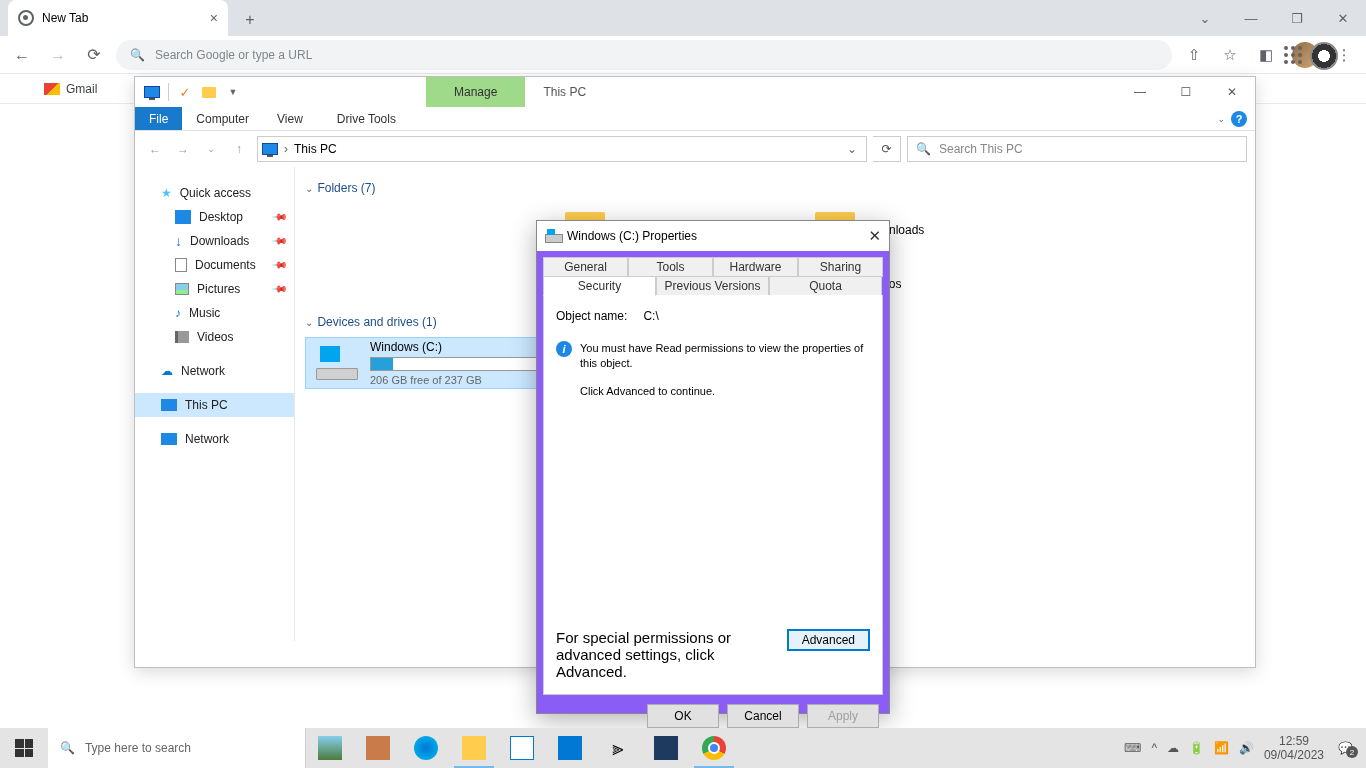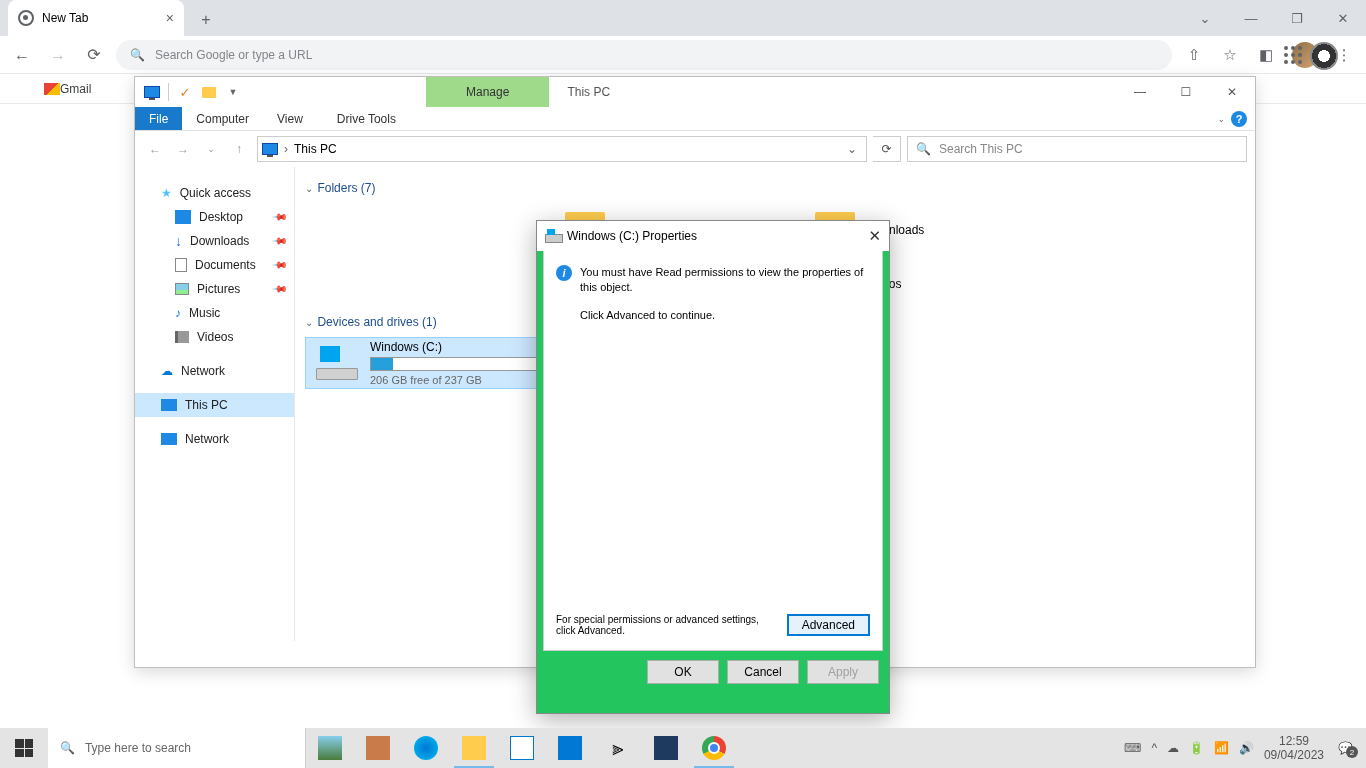--- a/index.html
+++ b/index.html
@@ -1,56 +1,56 @@
 <!DOCTYPE html>
 <html><head>
 <meta charset="utf-8">
 <style>
 * { margin:0; padding:0; box-sizing:border-box; font-family:"Segoe UI",Arial,sans-serif; font-size:12px; }
 body { width:1366px; height:768px; overflow:hidden; background:#fff; position:relative; }
 
 
 .chrome-frame { position:absolute; top:0; left:0; width:1366px; height:768px; background:#fff; }
 .tab-strip { height:36px; background:#dee1e6; display:flex; align-items:flex-end; padding-left:8px; }
-.tab { background:#fff; height:32px; border-radius:8px 8px 0 0; display:flex; align-items:center; padding:18px 10px; width:176px; gap:8px;justify-content:flex-end; }
+.tab { background:#fff; height:32px; border-radius:8px 8px 0 0; display:flex; align-items:center; padding:18px 10px; width:220px; gap:8px;justify-content:flex-end; }
 .tab-favicon { width:16px; height:16px; border-radius:50%; border:2px solid #5f6368; display:inline-block; position:relative; }
 .tab-favicon::after{content:"";position:absolute;width:5px;height:5px;border-radius:50%;background:#5f6368;top:3px;left:3px;}
 .tab-close { margin-left:auto; color:#5f6368; font-size:14px; cursor:pointer; }
 .newtab-btn { width:28px; height:28px; display:flex; align-items:center; justify-content:center; color:#5f6368; font-size:16px; margin-left:8px; margin-bottom:2px; cursor:pointer;}
 .win-ctrls { margin-left:auto; display:flex; height:36px; }
 .win-ctrls div { width:46px; display:flex; align-items:center; justify-content:center; color:#5f6368; font-size:13px;}
 .toolbar { height:38px; background:#fff; display:flex; align-items:center; padding:0 8px; gap:8px; border-bottom:1px solid #e8eaed;}
 .nav-btn { width:28px; height:28px; display:flex; align-items:center; justify-content:center; color:#5f6368; border-radius:50%; font-size:16px;}
 .nav-btn.disabled{color:#bdc1c6;}
 .omnibox { flex:1; height:30px; background:#f1f3f4; border-radius:15px; display:flex; align-items:center; padding:0 14px; gap:10px; color:#80868b;}
 .omnibox-icon{color:#5f6368;}
 .tool-icon { width:28px; height:28px; display:flex; align-items:center; justify-content:center; color:#5f6368; font-size:15px;}
 .avatar { width:26px; height:26px; border-radius:50%; background:linear-gradient(135deg,#8b6f47,#d4a373); margin:0 4px;}
 .bookmarks { height:30px; display:flex; align-items:center; padding:0 10px; gap:16px; border-bottom:1px solid #e8eaed;}
-.bm-item { display:flex; align-items:center; color:#3c4043; font-size:12px;padding-left:34px;}
+.bm-item { display:flex; align-items:center; gap:6px; color:#3c4043; font-size:12px;padding-left:34px;}
 .bm-gmail-icon{width:16px;height:12px;background:linear-gradient(135deg,#ea4335 50%,#fbbc04 50%);}
 .bm-yt-icon{width:16px;height:12px;background:#ff0000;border-radius:3px;}
 .apps-grid { position:absolute; right:64px; top:46px; width:18px; height:18px; display:grid; grid-template-columns:repeat(3,4px); grid-template-rows:repeat(3,4px); gap:3px;}
 .apps-grid span{background:#5f6368;border-radius:50%;}
 .avatar2 { position:absolute; right:28px; top:42px; width:28px; height:28px; border-radius:50%; background:radial-gradient(circle,#fff 30%,#333 30% 60%,#888 60%);}
 .customize-btn { position:absolute; right:14px; bottom:48px; height:34px; padding:0 16px; border:1px solid #dadce0; border-radius:17px; background:#fff; display:flex; align-items:center; gap:8px; color:#1a73e8; font-size:13px;}
 .customize-btn svg{width:14px;height:14px;}
 
 
 .explorer { position:absolute; left:134px; top:76px; width:1122px; height:592px; background:#fff; border:1px solid #bfbfbf; box-shadow:0 4px 16px rgba(0,0,0,.15);}
 .ex-titlebar { height:30px; display:flex; align-items:center; }
 .qat { display:flex; align-items:center; gap:2px; padding:0 6px;}
 .qat-icon { width:22px; height:22px; display:flex; align-items:center; justify-content:center;}
 .mon-icon{width:16px;height:12px;background:#1e88e5;border:1px solid #0d47a1;position:relative;}
 .mon-icon::after{content:"";position:absolute;bottom:-3px;left:4px;width:6px;height:2px;background:#555;}
 .qat-sep{width:1px;height:18px;background:#ccc;margin:0 3px;}
 .check-orange{color:#e67e22;font-size:13px;}
 .folder-sm{width:14px;height:11px;background:#ffcc4d;border-radius:1px;}
 .caret-sm{color:#666;font-size:9px;}
-.manage-tab { margin-left:176px; background:#9fd98a; color:#333; height:30px; padding:0 40px; display:flex; align-items:center; font-size:12px;}
+.manage-tab { margin-left:176px; background:#9fd98a; color:#333; height:30px; padding:0 28px; display:flex; align-items:center; font-size:12px;}
 .title-text { margin-left:18px; color:#555;}
 .ex-winctrl { margin-left:auto; display:flex;}
 .ex-winctrl div{width:46px;height:30px;display:flex;align-items:center;justify-content:center;color:#555;font-size:12px;}
 .ribbon-tabs { height:24px; display:flex; align-items:stretch; border-bottom:1px solid #e1e1e1;}
 .rtab { padding:0 14px; display:flex; align-items:center; color:#333; font-size:12px;}
 .rtab.active { background:#1979ca; color:#fff;}
 .ribbon-right{margin-left:auto;display:flex;align-items:center;gap:6px;padding-right:8px;}
 .help-icon{width:16px;height:16px;border-radius:50%;background:#1e88e5;color:#fff;display:flex;align-items:center;justify-content:center;font-size:11px;font-weight:bold;}
 .addr-row { height:36px; display:flex; align-items:center; padding:0 8px; gap:6px;}
 .nav-arrows{display:flex;gap:4px;}
@@ -91,38 +91,38 @@
 .drive-icon .win{position:absolute;top:0;left:4px;width:20px;height:16px;background:#00a4ef;}
 .drive-info{flex:1;}
 .drive-bar{width:170px;height:14px;border:1px solid #999;margin:3px 0;background:#fff;}
 .drive-fill{height:100%;background:#26a0da;width:13%;}
 .drive-free{color:#666;font-size:11px;}
 .statusbar { height:24px; border-top:1px solid #e1e1e1; display:flex; align-items:center; padding:0 10px; gap:18px; color:#555; font-size:11px;}
 .view-icons{margin-left:auto;display:flex;gap:2px;}
 .view-icons div{width:22px;height:18px;border:1px solid #ccc;}
 
 
-.props { position:absolute; left:536px; top:220px; width:354px; height:494px; background:#22c55e; border:1px solid #888; box-shadow:0 6px 24px rgba(0,0,0,.3);}
+.props { position:absolute; left:536px; top:220px; width:354px; height:494px; background:#8b5cf6; border:1px solid #888; box-shadow:0 6px 24px rgba(0,0,0,.3);}
 .props-title { height:30px; display:flex; align-items:center; padding:0 8px; gap:6px; background:#fff;}
 .props-drive-i{width:16px;height:14px;position:relative;}
 .props-drive-i::before{content:"";position:absolute;bottom:0;width:16px;height:7px;background:#ccc;border:1px solid #888;}
 .props-drive-i::after{content:"";position:absolute;top:0;left:2px;width:8px;height:6px;background:#00a4ef;}
 .props-close{margin-left:auto;font-size:15px;color:#333;cursor:pointer;}
 .props-tabs { display:flex; flex-wrap:wrap; margin:6px 6px 0 6px;}
 .ptab { border:1px solid #ccc; background:#f0f0f0; padding:2px 0; text-align:center; font-size:11px; color:#333; margin-bottom:-1px;}
 .ptab.r1{width:85px;}
 .ptab.r2{width:113px;}
 .ptab.active{background:#fff;border-bottom:1px solid #fff;z-index:2;position:relative;}
 .props-body { background:#fff; margin:0 6px; border:1px solid #ccc; border-top:none; height:400px; padding:14px 12px; position:relative;}
 .obj-row{display:flex;gap:16px;margin-bottom:18px;font-size:11px;}
 .info-row{display:flex;gap:8px;margin-bottom:12px;}
 .info-icon{width:16px;height:16px;border-radius:50%;background:#1e88e5;color:#fff;display:flex;align-items:center;justify-content:center;font-size:11px;font-style:italic;font-weight:bold;flex-shrink:0;}
 .info-text{font-size:11px;line-height:1.4;}
 .adv-row{position:absolute;bottom:14px;left:12px;right:12px;display:flex;gap:10px;align-items:flex-start;}
-.adv-text{font-size:10px;flex:1;}
+.adv-text{font-size:15px;flex:1;}
 .btn{border:1px solid #adadad;background:#e1e1e1;padding:3px 14px;font-size:11px;cursor:pointer;}
 .btn.focus{border:2px solid #0078d4;background:#e5f1fb;padding:2px 13px;}
 .btn:disabled{color:#a0a0a0;}
 .props-footer{height:42px;display:flex;align-items:center;justify-content:flex-end;gap:8px;padding:0 10px;}
 .props-footer .btn{width:72px;padding:4px 0;text-align:center;}
 
 
 .taskbar { position:absolute; bottom:0; left:0; width:1366px; height:40px; background:#e4e4e4; display:flex; align-items:center;}
 .start-btn{width:48px;height:40px;display:flex;align-items:center;justify-content:center;}
 .win-logo{width:18px;height:18px;display:grid;grid-template-columns:1fr 1fr;grid-template-rows:1fr 1fr;gap:1px;}
@@ -348,21 +348,34 @@
   </div>
  </div>
 </div>
 
 <div class="props">
  <div class="props-title">
   <span class="props-drive-i"></span>
   <span>Windows (C:) Properties</span>
   <span class="props-close">✕</span>
  </div>
+ <div class="props-tabs">
+  <div class="ptab r1"><span>General</span></div>
+  <div class="ptab r1"><span>Tools</span></div>
+  <div class="ptab r1"><span>Hardware</span></div>
+  <div class="ptab r1"><span>Sharing</span></div>
+  <div class="ptab r2 active"><span>Security</span></div>
+  <div class="ptab r2"><span>Previous Versions</span></div>
+  <div class="ptab r2"><span>Quota</span></div>
+ </div>
  <div class="props-body">
+  <div class="obj-row">
+   <span>Object name:</span>
+   <span>C:\</span>
+  </div>
   <div class="info-row">
    <span class="info-icon">i</span>
    <span class="info-text">You must have Read permissions to view the properties of this object.</span>
   </div>
   <div class="info-row">
    <span style="width:16px"></span>
    <span class="info-text">Click Advanced to continue.</span>
   </div>
   <div class="adv-row">
    <span class="adv-text">For special permissions or advanced settings, click Advanced.</span>

